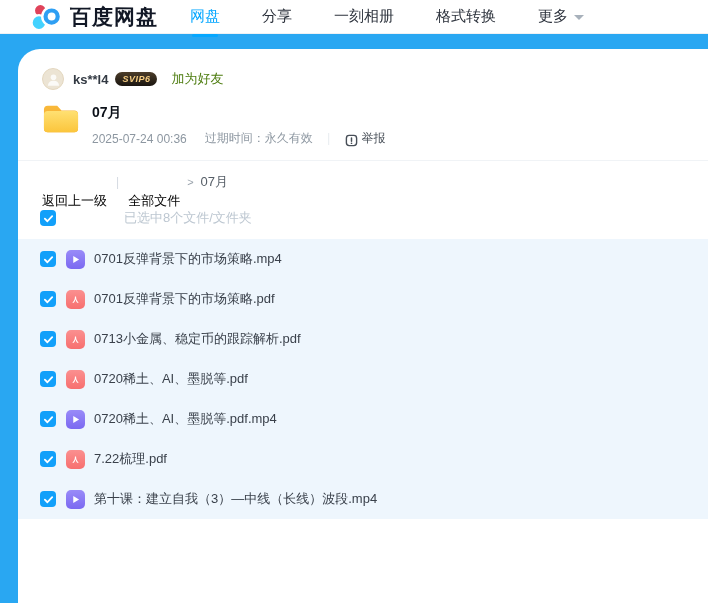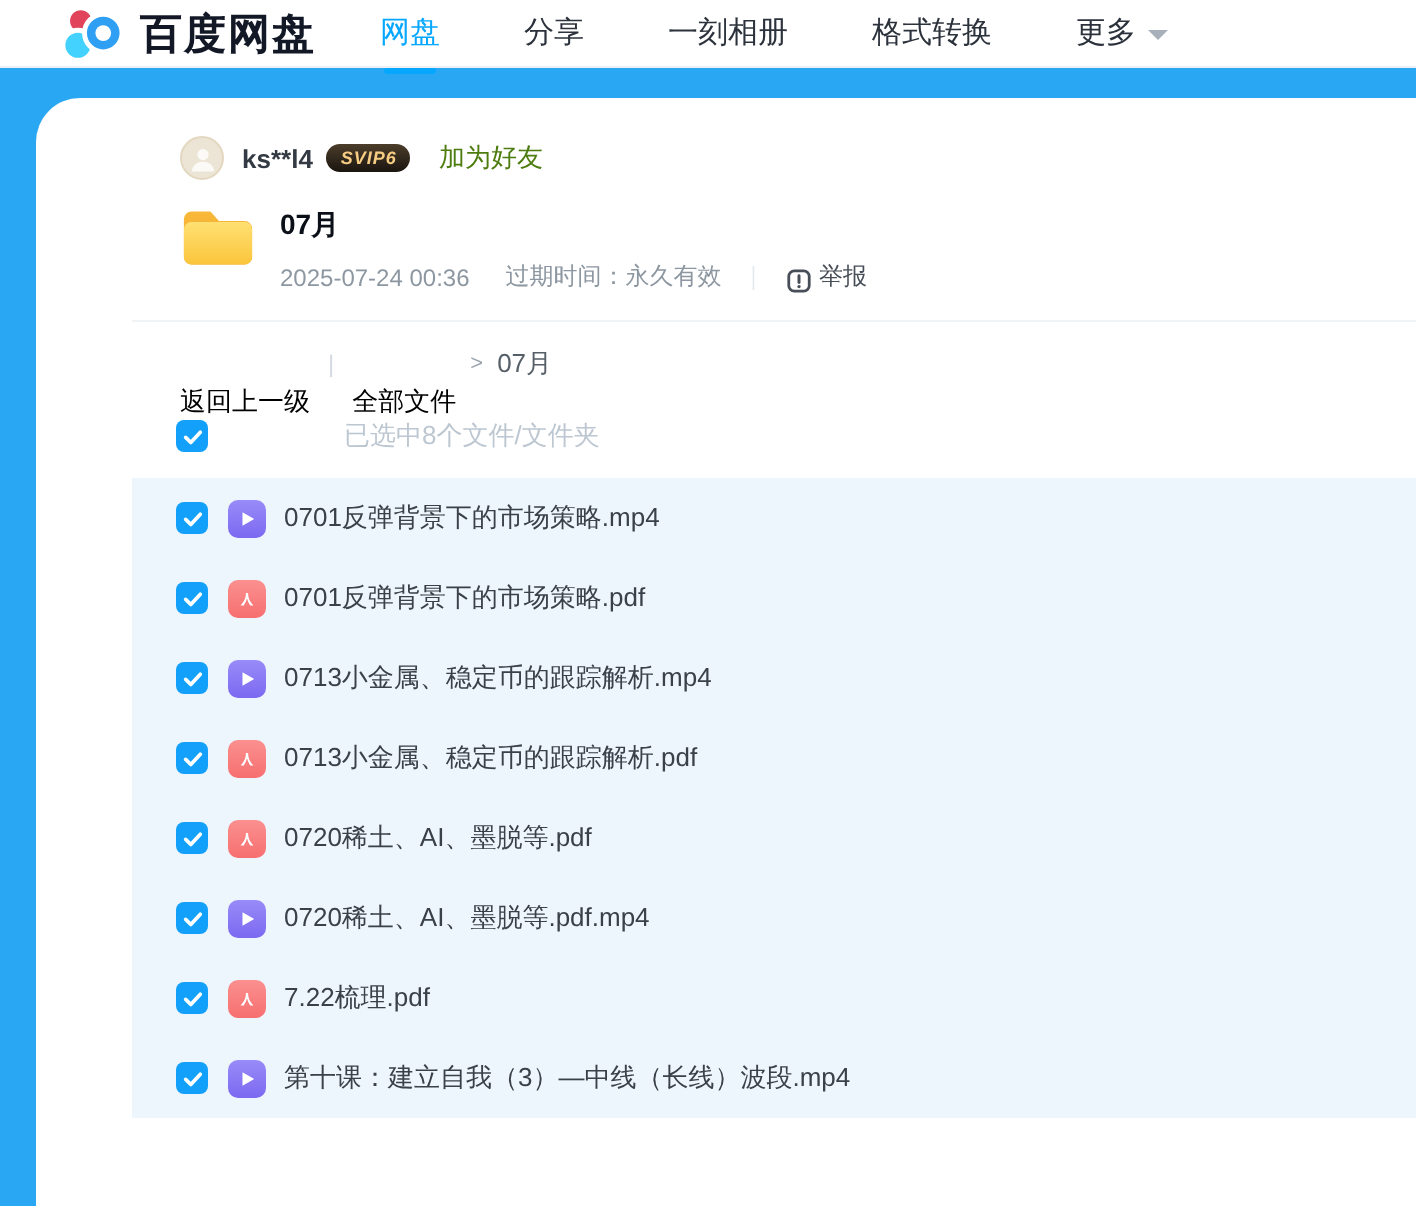--- a/index.html
+++ b/index.html
@@ -31,21 +31,21 @@
   .chevron-down {
     width:0; height:0; margin-left:6px; margin-top:2px;
     border-left:5px solid transparent; border-right:5px solid transparent;
     border-top:5px solid #a8b1bb;
   }
 
   
   .page-body { position:relative; height:569px; background:#29a7f2; }
   .card {
     position:absolute; left:18px; right:0; top:15px; bottom:0;
-    background:#fff; border-radius:22px 0 0 0; overflow:hidden;padding-left:48px;
+    background:#fff; border-radius:22px 0 0 0; overflow:hidden;
   }
 
   
   .user-row { margin:18px 0 0 24px; display:flex; align-items:center; height:24px; }
   .avatar {
     width:22px; height:22px; border-radius:50%;
     background:#ece4d4; border:1px solid #e3d7bf;
     display:flex; align-items:center; justify-content:center; overflow:hidden;
   }
   .user-name { margin-left:9px; font-size:13px; font-weight:600; color:#333a43; }
@@ -210,99 +210,86 @@
             </svg>
           </span>
         <span class="file-icon pdf">
             <svg width="11" height="11" viewBox="0 0 24 24">
               <path d="M5 19 C9.5 14.5 10.8 10.5 10.8 5.5 L13.2 5.5 C13.2 10.5 14.5 14.5 19 19 L15.6 19 C13.9 16.6 12.8 14.2 12 11.2 C11.2 14.2 10.1 16.6 8.4 19 Z" fill="#fff"></path>
             </svg>
           </span>
         <span class="file-name">0701反弹背景下的市场策略.pdf</span>
       </div>
 
+
+      <div class="file-row">
+        <span class="checkbox">
+            <svg width="11" height="11" viewBox="0 0 12 12">
+              <polyline points="2,6.2 4.8,9 10,3.4" fill="none" stroke="#fff" stroke-width="2" stroke-linecap="round" stroke-linejoin="round"></polyline>
+            </svg>
+          </span>
+        <span class="file-icon pdf">
+            <svg width="11" height="11" viewBox="0 0 24 24">
+              <path d="M5 19 C9.5 14.5 10.8 10.5 10.8 5.5 L13.2 5.5 C13.2 10.5 14.5 14.5 19 19 L15.6 19 C13.9 16.6 12.8 14.2 12 11.2 C11.2 14.2 10.1 16.6 8.4 19 Z" fill="#fff"></path>
+            </svg>
+          </span>
+        <span class="file-name">0713小金属、稳定币的跟踪解析.pdf</span>
+      </div>
+
+      <div class="file-row">
+        <span class="checkbox">
+            <svg width="11" height="11" viewBox="0 0 12 12">
+              <polyline points="2,6.2 4.8,9 10,3.4" fill="none" stroke="#fff" stroke-width="2" stroke-linecap="round" stroke-linejoin="round"></polyline>
+            </svg>
+          </span>
+        <span class="file-icon pdf">
+            <svg width="11" height="11" viewBox="0 0 24 24">
+              <path d="M5 19 C9.5 14.5 10.8 10.5 10.8 5.5 L13.2 5.5 C13.2 10.5 14.5 14.5 19 19 L15.6 19 C13.9 16.6 12.8 14.2 12 11.2 C11.2 14.2 10.1 16.6 8.4 19 Z" fill="#fff"></path>
+            </svg>
+          </span>
+        <span class="file-name">0720稀土、AI、墨脱等.pdf</span>
+      </div>
+
       <div class="file-row">
         <span class="checkbox">
             <svg width="11" height="11" viewBox="0 0 12 12">
               <polyline points="2,6.2 4.8,9 10,3.4" fill="none" stroke="#fff" stroke-width="2" stroke-linecap="round" stroke-linejoin="round"></polyline>
             </svg>
           </span>
         <span class="file-icon video">
             <svg width="9" height="9" viewBox="0 0 10 10">
               <polygon points="2.5,1.2 9,5 2.5,8.8" fill="#fff"></polygon>
             </svg>
           </span>
-        <span class="file-name">0713小金属、稳定币的跟踪解析.mp4</span>
-      </div>
-
-      <div class="file-row">
-        <span class="checkbox">
-            <svg width="11" height="11" viewBox="0 0 12 12">
-              <polyline points="2,6.2 4.8,9 10,3.4" fill="none" stroke="#fff" stroke-width="2" stroke-linecap="round" stroke-linejoin="round"></polyline>
-            </svg>
-          </span>
-        <span class="file-icon pdf">
-            <svg width="11" height="11" viewBox="0 0 24 24">
-              <path d="M5 19 C9.5 14.5 10.8 10.5 10.8 5.5 L13.2 5.5 C13.2 10.5 14.5 14.5 19 19 L15.6 19 C13.9 16.6 12.8 14.2 12 11.2 C11.2 14.2 10.1 16.6 8.4 19 Z" fill="#fff"></path>
-            </svg>
-          </span>
-        <span class="file-name">0713小金属、稳定币的跟踪解析.pdf</span>
-      </div>
-
-      <div class="file-row">
-        <span class="checkbox">
-            <svg width="11" height="11" viewBox="0 0 12 12">
-              <polyline points="2,6.2 4.8,9 10,3.4" fill="none" stroke="#fff" stroke-width="2" stroke-linecap="round" stroke-linejoin="round"></polyline>
-            </svg>
-          </span>
-        <span class="file-icon pdf">
-            <svg width="11" height="11" viewBox="0 0 24 24">
-              <path d="M5 19 C9.5 14.5 10.8 10.5 10.8 5.5 L13.2 5.5 C13.2 10.5 14.5 14.5 19 19 L15.6 19 C13.9 16.6 12.8 14.2 12 11.2 C11.2 14.2 10.1 16.6 8.4 19 Z" fill="#fff"></path>
-            </svg>
-          </span>
-        <span class="file-name">0720稀土、AI、墨脱等.pdf</span>
+        <span class="file-name">0720稀土、AI、墨脱等.pdf.mp4</span>
+      </div>
+
+      <div class="file-row">
+        <span class="checkbox">
+            <svg width="11" height="11" viewBox="0 0 12 12">
+              <polyline points="2,6.2 4.8,9 10,3.4" fill="none" stroke="#fff" stroke-width="2" stroke-linecap="round" stroke-linejoin="round"></polyline>
+            </svg>
+          </span>
+        <span class="file-icon pdf">
+            <svg width="11" height="11" viewBox="0 0 24 24">
+              <path d="M5 19 C9.5 14.5 10.8 10.5 10.8 5.5 L13.2 5.5 C13.2 10.5 14.5 14.5 19 19 L15.6 19 C13.9 16.6 12.8 14.2 12 11.2 C11.2 14.2 10.1 16.6 8.4 19 Z" fill="#fff"></path>
+            </svg>
+          </span>
+        <span class="file-name">7.22梳理.pdf</span>
       </div>
 
       <div class="file-row">
         <span class="checkbox">
             <svg width="11" height="11" viewBox="0 0 12 12">
               <polyline points="2,6.2 4.8,9 10,3.4" fill="none" stroke="#fff" stroke-width="2" stroke-linecap="round" stroke-linejoin="round"></polyline>
             </svg>
           </span>
         <span class="file-icon video">
             <svg width="9" height="9" viewBox="0 0 10 10">
               <polygon points="2.5,1.2 9,5 2.5,8.8" fill="#fff"></polygon>
             </svg>
           </span>
-        <span class="file-name">0720稀土、AI、墨脱等.pdf.mp4</span>
-      </div>
-
-      <div class="file-row">
-        <span class="checkbox">
-            <svg width="11" height="11" viewBox="0 0 12 12">
-              <polyline points="2,6.2 4.8,9 10,3.4" fill="none" stroke="#fff" stroke-width="2" stroke-linecap="round" stroke-linejoin="round"></polyline>
-            </svg>
-          </span>
-        <span class="file-icon pdf">
-            <svg width="11" height="11" viewBox="0 0 24 24">
-              <path d="M5 19 C9.5 14.5 10.8 10.5 10.8 5.5 L13.2 5.5 C13.2 10.5 14.5 14.5 19 19 L15.6 19 C13.9 16.6 12.8 14.2 12 11.2 C11.2 14.2 10.1 16.6 8.4 19 Z" fill="#fff"></path>
-            </svg>
-          </span>
-        <span class="file-name">7.22梳理.pdf</span>
-      </div>
-
-      <div class="file-row">
-        <span class="checkbox">
-            <svg width="11" height="11" viewBox="0 0 12 12">
-              <polyline points="2,6.2 4.8,9 10,3.4" fill="none" stroke="#fff" stroke-width="2" stroke-linecap="round" stroke-linejoin="round"></polyline>
-            </svg>
-          </span>
-        <span class="file-icon video">
-            <svg width="9" height="9" viewBox="0 0 10 10">
-              <polygon points="2.5,1.2 9,5 2.5,8.8" fill="#fff"></polygon>
-            </svg>
-          </span>
         <span class="file-name">第十课：建立自我（3）—中线（长线）波段.mp4</span>
       </div>
 
     </div>
   </div>
 </div>
 
 </body></html>

